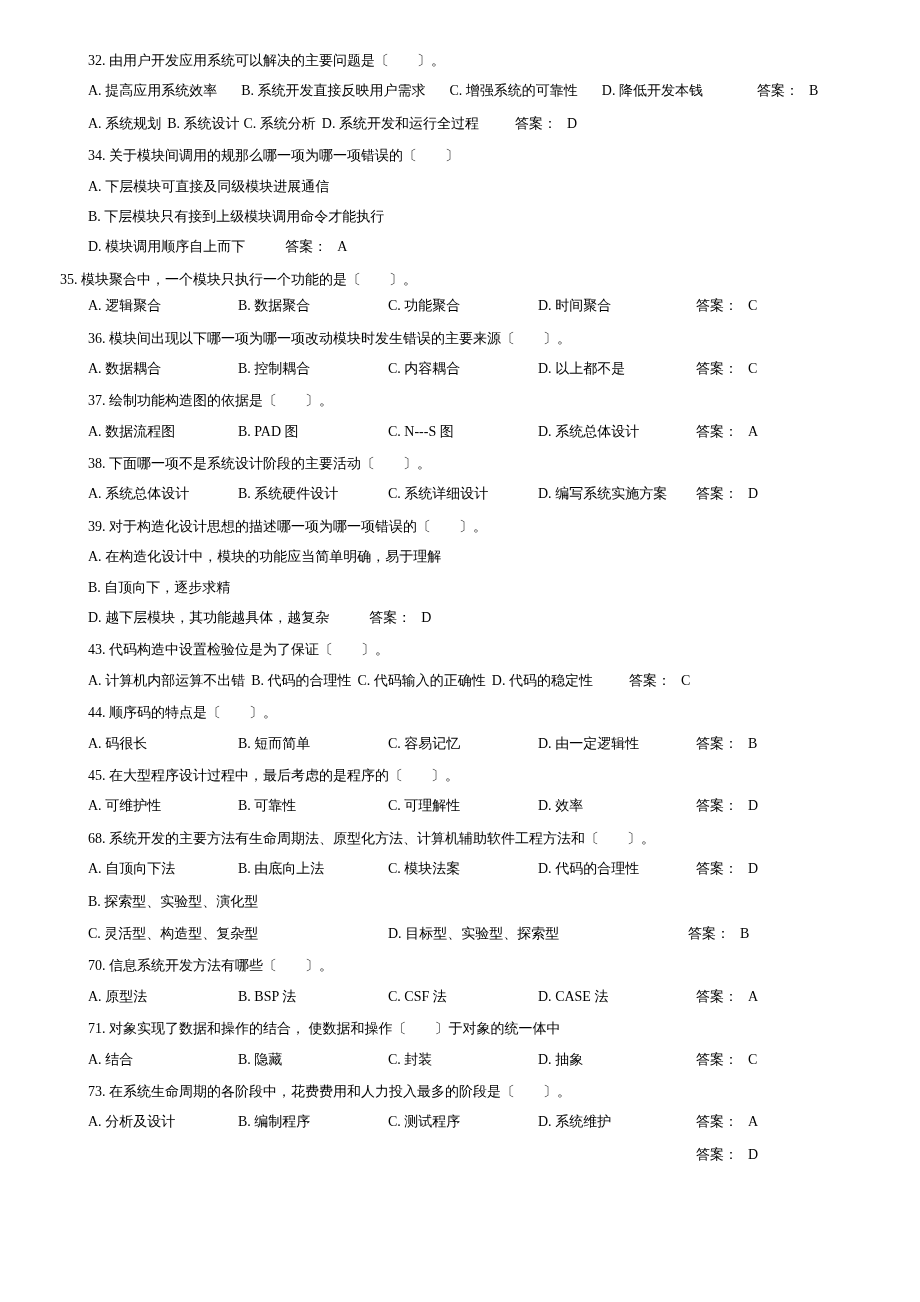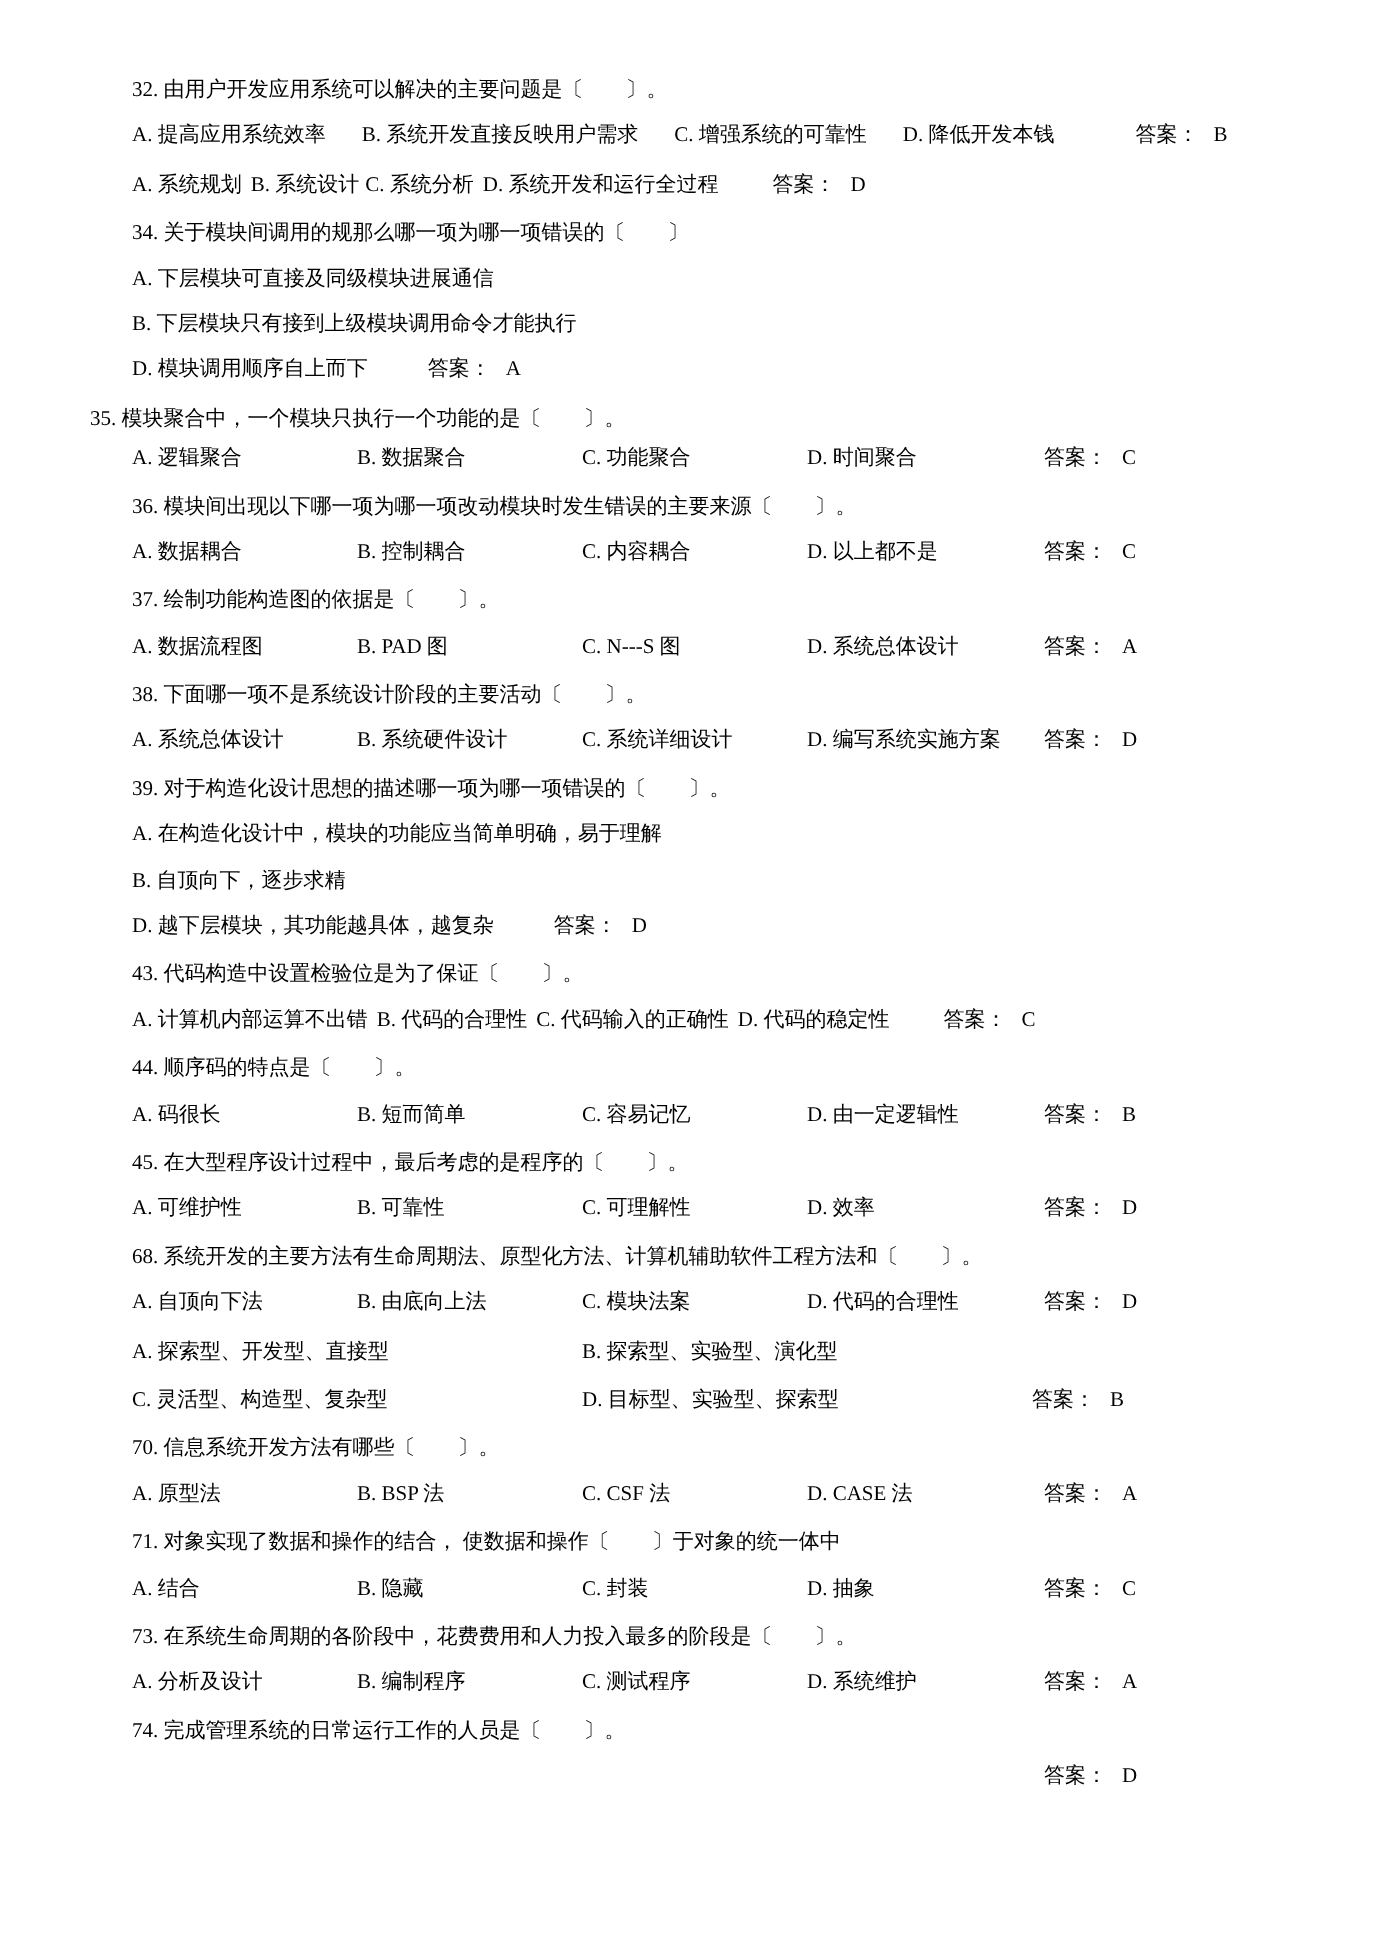--- a/index.html
+++ b/index.html
@@ -167,21 +167,20 @@
         <span class="opt w-a"><span>A.</span> <span>自顶向下法</span></span>
         <span class="opt w-b"><span>B.</span> <span>由底向上法</span></span>
         <span class="opt w-c"><span>C.</span> <span>模块法案</span></span>
         <span class="opt w-d"><span>D.</span> <span>代码的合理性</span></span>
         <span class="answer-label">答案：</span>
         <span class="answer-val">D</span>
       </div>
     </div>
     <div class="question">
       <div class="options-line">
-        <span class="opt half"><span>A.</span> <span>探索型、开发型、直接型</span></span>
         <span class="opt half"><span>B.</span> <span>探索型、实验型、演化型</span></span>
       </div>
       <div class="options-line">
         <span class="opt half"><span>C.</span> <span>灵活型、构造型、复杂型</span></span>
         <span class="opt half"><span>D.</span> <span>目标型、实验型、探索型</span></span>
         <span>答案：</span>
         <span class="answer-val">B</span>
       </div>
     </div>
     <div class="question">
@@ -211,21 +210,20 @@
       <div class="options-line">
         <span class="opt w-a"><span>A.</span> <span>分析及设计</span></span>
         <span class="opt w-b"><span>B.</span> <span>编制程序</span></span>
         <span class="opt w-c"><span>C.</span> <span>测试程序</span></span>
         <span class="opt w-d"><span>D.</span> <span>系统维护</span></span>
         <span class="answer-label">答案：</span>
         <span class="answer-val">A</span>
       </div>
     </div>
     <div class="question">
-      <div class="stem"><span>74.</span> <span>完成管理系统的日常运行工作的人员是〔　　〕。</span></div>
       <div class="options-line">
         <span class="opt w-a"> </span>
         <span class="opt w-b"> </span>
         <span class="opt w-c"> </span>
         <span class="opt w-d"> </span>
         <span class="answer-label">答案：</span>
         <span class="answer-val">D</span>
       </div>
     </div>
   </div>

